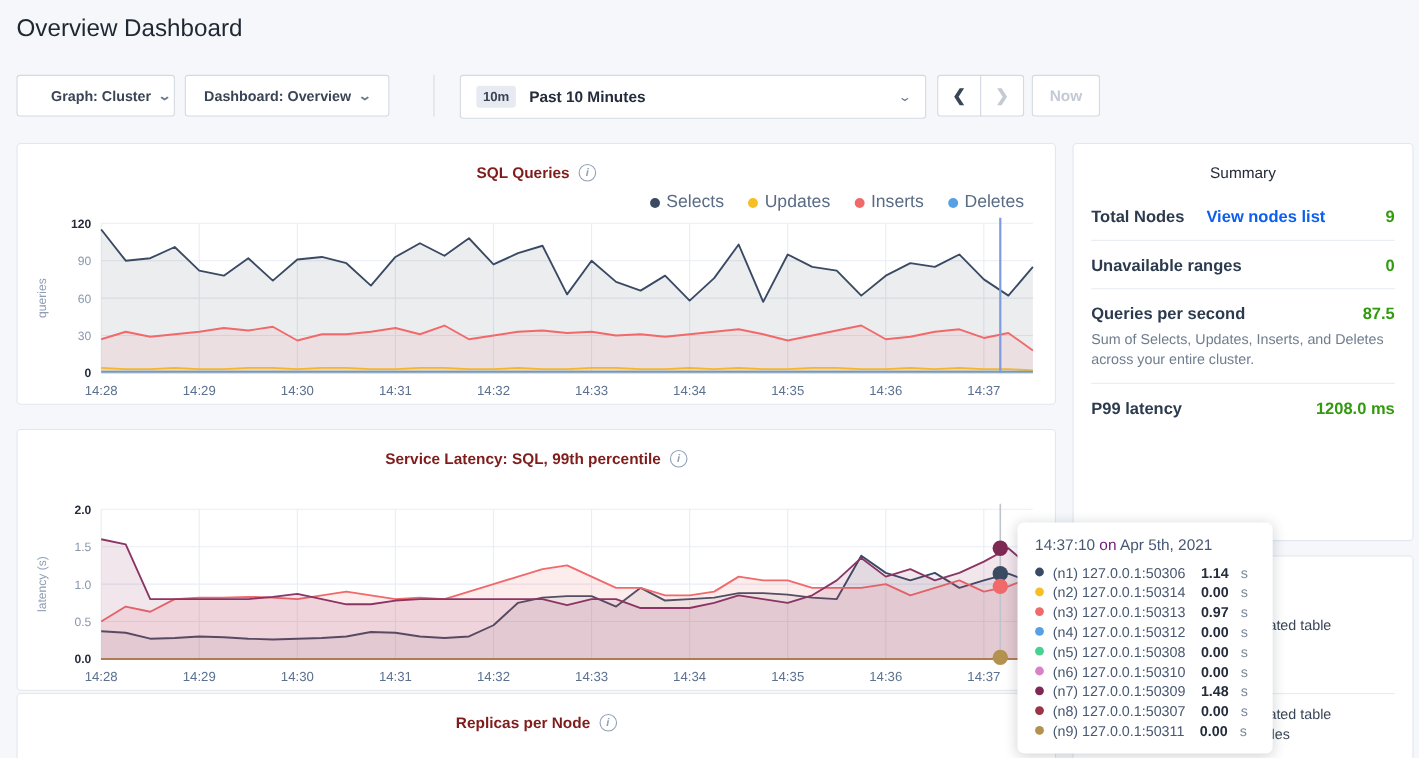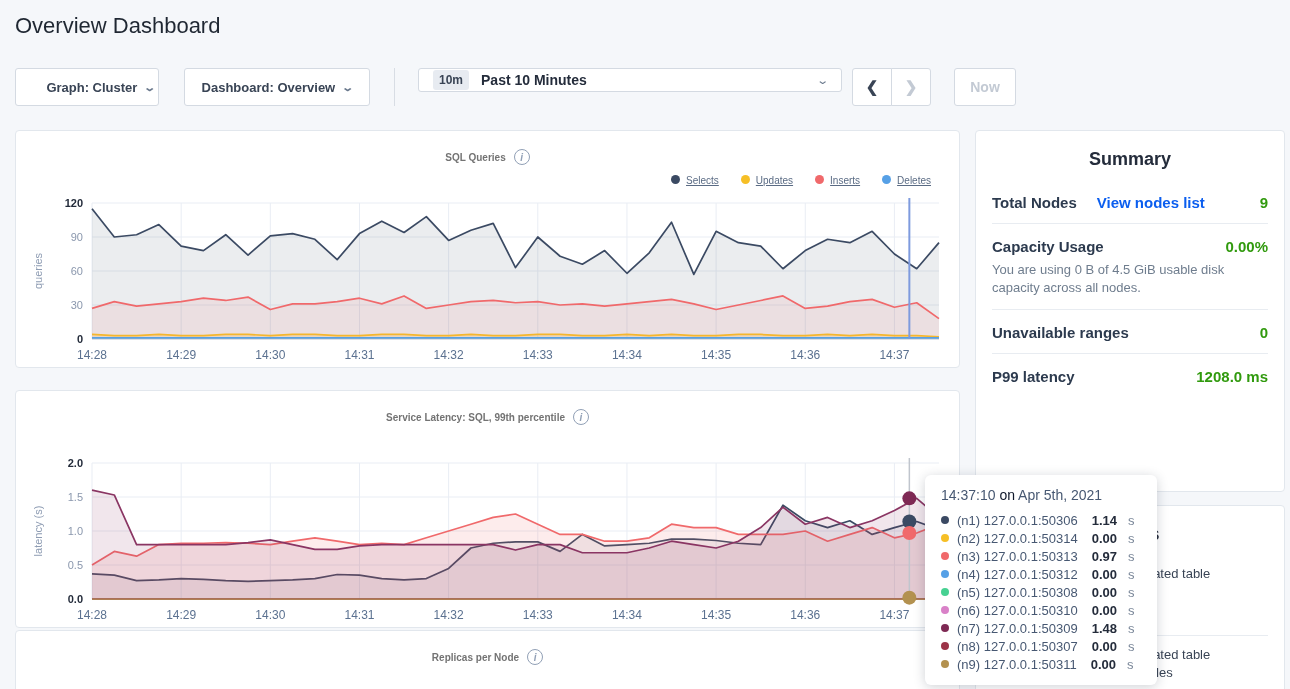--- a/index.html
+++ b/index.html
@@ -5,84 +5,84 @@
   * { margin:0; padding:0; box-sizing:border-box; }
   html,body { width:1290px; height:689px; overflow:hidden; background:#f5f7fa;
     font-family:"Liberation Sans", sans-serif; color:#394455; }
   .abs { position:absolute; }
   .page-title { left:15px; top:13px; font-size:22px; font-weight:500; color:#1f2732; }
   .btn { background:#fff; border:1px solid #d4dae2; border-radius:3px; height:38px;
     display:flex; align-items:center; justify-content:center; gap:8px;
     font-size:13px; font-weight:bold; color:#394455; cursor:pointer; }
   .chev { font-size:11px; color:#69788c; transform:scaleX(1.4); }
   .divider-v { width:1px; background:#d8dde4; }
-  .timesel { background:#fff; border:1px solid #d4dae2; border-radius:3px; height:24px;
+  .timesel { background:#fff; border:1px solid #d4dae2; border-radius:3px; height:40px;
     display:flex; align-items:center; padding:0 14px; gap:12px; cursor:pointer; }
   .badge { background:#e7ebf1; border-radius:3px; padding:3px 6px; font-size:12px; font-weight:bold; color:#394455; }
   .tlabel { font-size:14px; font-weight:bold; color:#242c3b; flex:1; }
   .arrowbtn { width:40px; font-size:15px; font-weight:bold; }
   .arrowbtn.disabled, .nowbtn.disabled { color:#c3cad4; cursor:default; }
   .nowbtn { width:62px; font-size:14px; }
   .panel { background:#fff; border:1px solid #e2e7ed; border-radius:4px; }
   .chart-title-row { display:flex; align-items:center; justify-content:center; gap:8px; padding-top:18px; }
-  .chart-title { font-size:10px; font-weight:bold; color:#737373; }
+  .chart-title { font-size:14px; font-weight:bold; color:#7f1d1d; }
   .info-icon { width:16px; height:16px; border:1px solid #91a0b6; border-radius:50%;
     color:#91a0b6; font-size:10px; font-style:italic; font-weight:bold;
     display:inline-flex; align-items:center; justify-content:center; }
   .legend { position:absolute; right:28px; top:44px; display:flex; gap:22px; }
-  .legend-item { display:flex; align-items:flex-start; gap:6px; font-size:10px; color:#5a6b84; cursor:pointer;text-decoration:underline; }
+  .legend-item { display:flex; align-items:center; gap:6px; font-size:16px; color:#5a6b84; cursor:pointer; }
   .legend-dot { width:9px; height:9px; border-radius:50%; }
   .sidebar-panel { padding:0 16px; }
-  .side-heading { text-align:center; font-size:18px; font-weight:bold; color:#242c3b; padding:18px 0 10px; }
+  .side-heading { text-align:center; font-size:14px; font-weight:normal; color:#242c3b; padding:18px 0 10px; }
   .srow { padding:14px 0 12px; border-bottom:1px solid #e8ecf1; }
   .srow:last-child { border-bottom:none; }
   .srow-line { display:flex; align-items:flex-start; }
   .slabel { font-size:15px; font-weight:bold; color:#2c3a4e; }
   .slink { font-size:15px; font-weight:bold; color:#0b5eef; margin-left:20px; cursor:pointer; }
   .svalue { margin-left:auto; font-size:15px; font-weight:bold; color:#319a0e; }
   .sdesc { font-size:13px; color:#6f7d8e; line-height:18px; margin-top:6px; }
   .events-item { font-size:13px; color:#394455; line-height:18px; padding:10px 0 34px;
     border-bottom:1px solid #e8ecf1; word-wrap:break-word; }
   .events-item:last-child { border-bottom:none; padding-bottom:10px; }
   .tooltip { background:#fff; border-radius:6px; box-shadow:0 2px 12px rgba(40,50,70,.22);
     padding:12px 16px; z-index:50; }
   .tt-head { font-size:14px; color:#475872; margin-bottom:8px; }
-  .tt-head .on { color:#0f172a; }
+  .tt-head .on { color:#701a75; }
   .tt-row { display:flex; align-items:center; gap:8px; font-size:13px; color:#475872; height:18px; }
   .tt-dot { width:8px; height:8px; border-radius:50%; flex:none; }
   .tt-val { font-weight:bold; color:#242c3b; margin-left:6px; }
   .tt-unit { color:#7a8799; margin-left:3px; }
   svg text { font-family:"Liberation Sans", sans-serif; }
 </style>
 </head>
 <body>
 
 <h1 class="abs page-title">Overview Dashboard</h1>
 
 <div class="abs btn" style="left:15px; top:68px; width:144px;padding-left:27px;">
   <span>Graph: Cluster</span>
   <span class="chev">⌄</span>
 </div>
-<div class="abs btn" style="left:184px; top:68px; width:186px;">
+<div class="abs btn" style="left:168px; top:68px; width:186px;">
   <span>Dashboard: Overview</span>
   <span class="chev">⌄</span>
 </div>
 <div class="abs divider-v" style="left:394px; top:68px; height:38px;"></div>
 <div class="abs timesel" style="left:418px; top:68px; width:424px;">
   <span class="badge">10m</span>
   <span class="tlabel">Past 10 Minutes</span>
   <span class="chev">⌄</span>
 </div>
 <div class="abs btn arrowbtn" style="left:852px; top:68px; border-radius:3px 0 0 3px;">
   <span>❮</span>
 </div>
 <div class="abs btn arrowbtn disabled" style="left:891px; top:68px; border-radius:0 3px 3px 0;">
   <span>❯</span>
 </div>
-<div class="abs btn nowbtn disabled" style="left:938px; top:68px;margin-left:16px;">
+<div class="abs btn nowbtn disabled" style="left:938px; top:68px;">
   <span>Now</span>
 </div>
 
 <div class="abs panel" style="left:15px; top:130px; width:945px; height:238px;">
   <div class="chart-title-row">
     <span class="chart-title">SQL Queries</span>
     <span class="info-icon">i</span>
   </div>
   <div class="legend" id="sql-legend">
       <span class="legend-item">
@@ -213,30 +213,30 @@
   <div class="side-heading">Summary</div>
   <div class="srow">
     <div class="srow-line">
       <span class="slabel">Total Nodes</span>
       <span class="slink">View nodes list</span>
       <span class="svalue">9</span>
     </div>
   </div>
   <div class="srow">
     <div class="srow-line">
-      <span class="slabel">Capacity Usage</span>
-      <span class="svalue">0.00%</span>
-    </div>
-    <div class="sdesc">You are using 0 B of 4.5 GiB usable disk capacity across all nodes.</div>
+      <span class="slabel">Unavailable ranges</span>
+      <span class="svalue">0</span>
+    </div>
   </div>
   <div class="srow">
     <div class="srow-line">
-      <span class="slabel">Unavailable ranges</span>
-      <span class="svalue">0</span>
-    </div>
+      <span class="slabel">Queries per second</span>
+      <span class="svalue">87.5</span>
+    </div>
+    <div class="sdesc">Sum of Selects, Updates, Inserts, and Deletes across your entire cluster.</div>
   </div>
   <div class="srow">
     <div class="srow-line">
       <span class="slabel">P99 latency</span>
       <span class="svalue">1208.0 ms</span>
     </div>
   </div>
 </div>
 
 <div class="abs panel sidebar-panel" style="left:975px; top:505px; width:310px; height:230px;">

